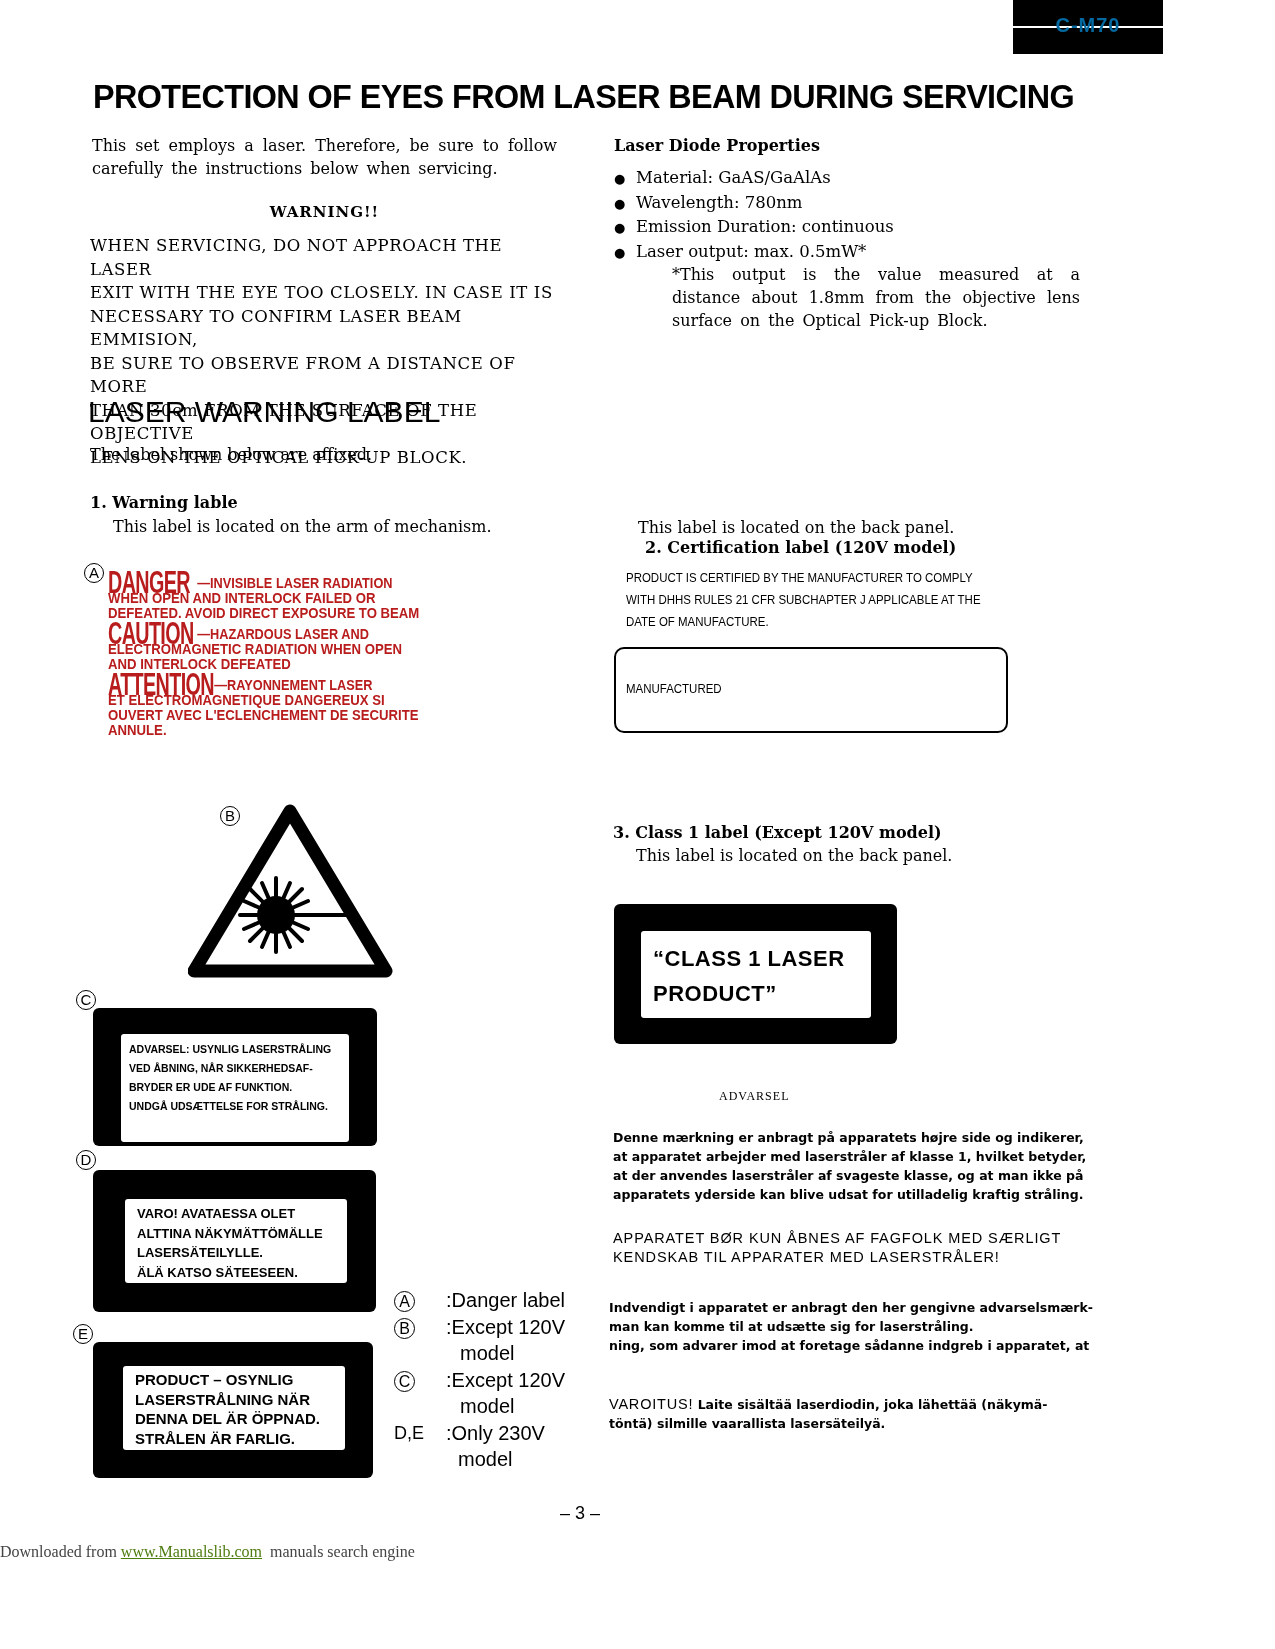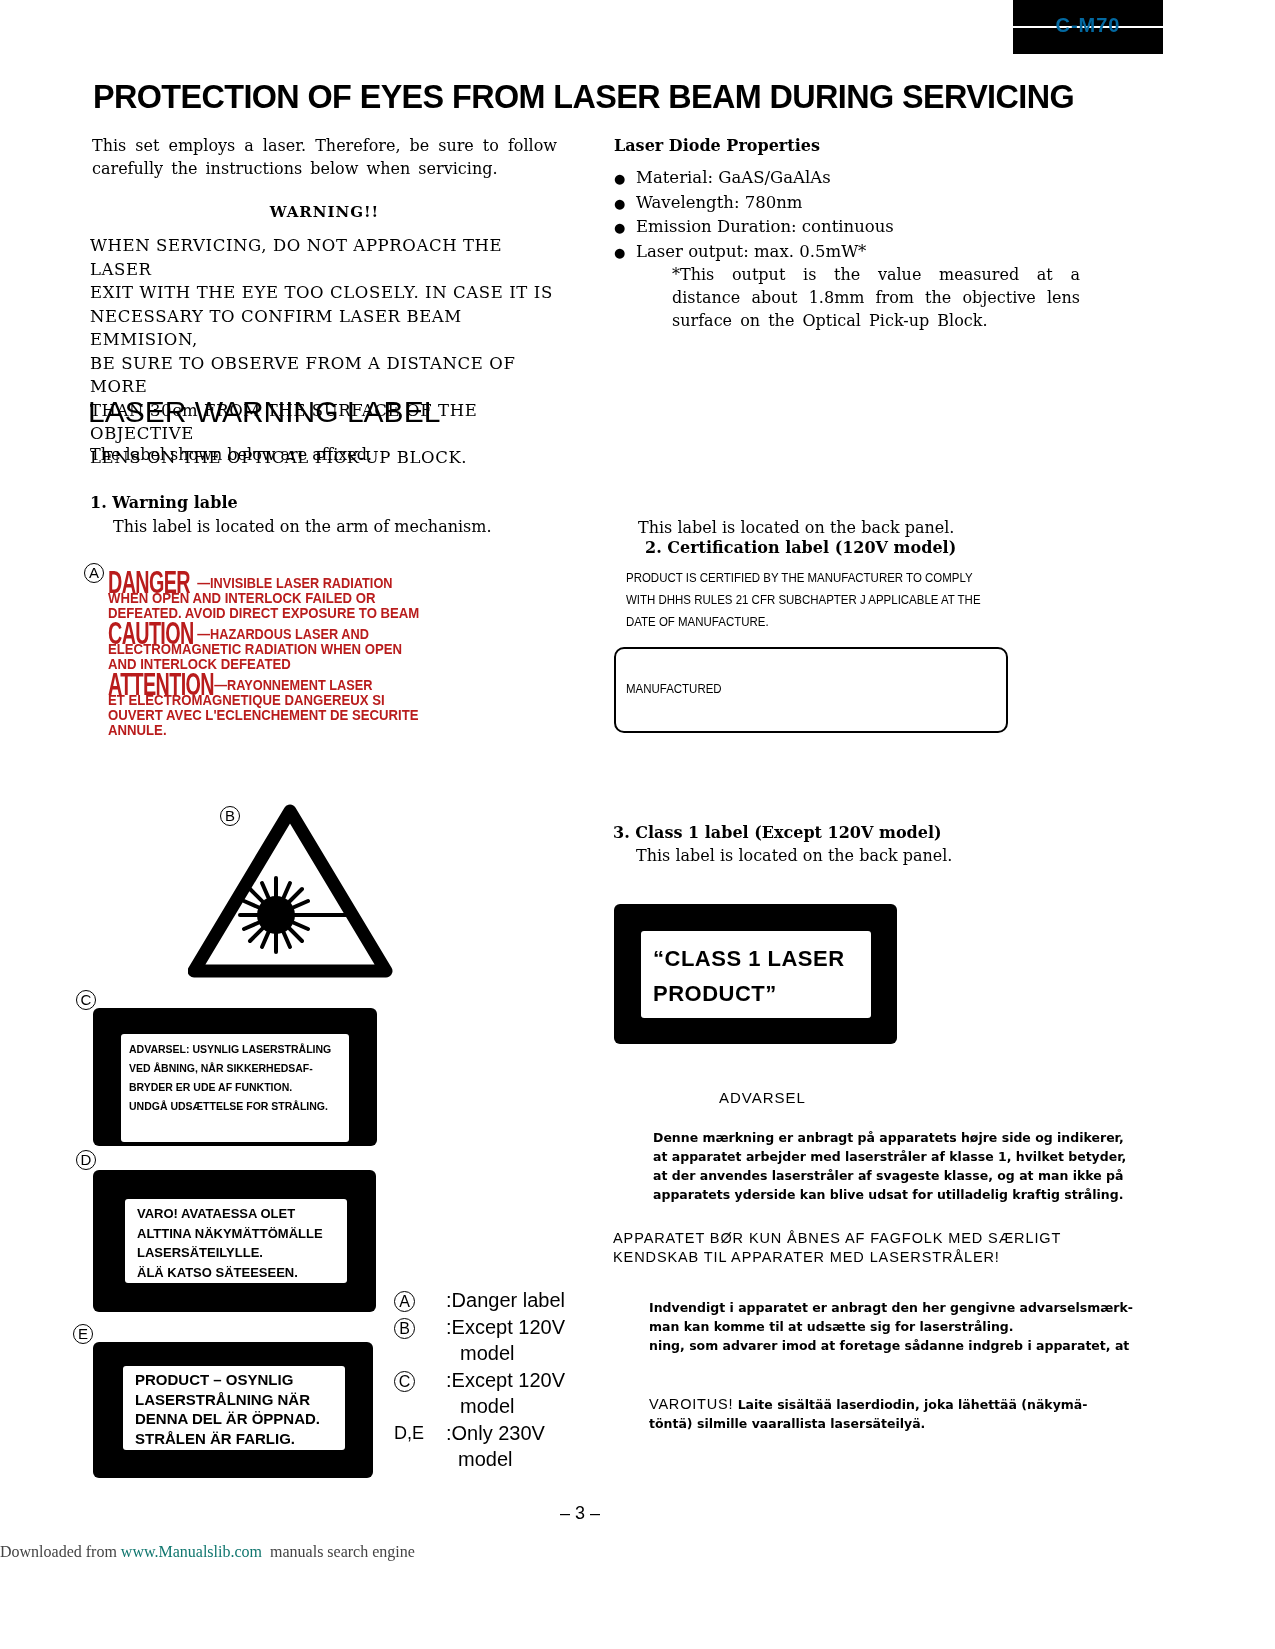--- a/index.html
+++ b/index.html
@@ -30,23 +30,23 @@
   .blackbox { background: #000; border-radius: 6px; }
   .whitebox { position: absolute; background: #fff; border-radius: 3px; font-family: "Liberation Sans", sans-serif; font-weight: bold; }
   .legend { left: 394px; top: 1287px; font-family: "Liberation Sans", sans-serif; font-size: 20px; line-height: 26.5px; }
   .legend .row { display: flex; }
   .legend .key { width: 52px; }
   .legend .c2 { display: inline-block; width: 19px; height: 19px; border: 1.5px solid #000; border-radius: 50%; text-align: center; line-height: 19px; font-size: 16px; }
   .cert-text { left: 626px; top: 567px; font-family: "Liberation Sans", sans-serif; font-size: 13.5px; line-height: 22px; transform: scaleX(0.85); transform-origin: left; white-space: nowrap; }
   .cert-box { left: 614px; top: 647px; width: 390px; height: 82px; border: 2.5px solid #000; border-radius: 10px; }
   .cert-box span { position: absolute; left: 10px; top: 32px; font-family: "Liberation Sans", sans-serif; font-size: 13.5px; transform: scaleX(0.85); transform-origin: left; }
   .sans { font-family: "Liberation Sans", sans-serif; }
-  .dk { font-family: "DejaVu Sans", sans-serif; font-size: 12.5px; line-height: 19px; font-weight: bold; margin-left: 40px; }
+  .dk { font-family: "DejaVu Sans", sans-serif; font-size: 12.5px; line-height: 19px; font-weight: bold; }
   .footer { left: 0; top: 1543px; font-family: "Liberation Serif", serif; font-size: 16px; color: #444; }
-  .footer a { color: #0f766e; }
+  .footer a { color: #4d7c0f; text-decoration: underline; }
   .pagenum { left: 560px; top: 1503px; font-family: "Liberation Sans", sans-serif; font-size: 18px; }
 </style>
 </head>
 <body>
 
 <div class="abs model-tab">
   <div class="line"></div>
   <span>C-M70</span>
 </div>
 
@@ -195,21 +195,21 @@
 <div class="abs sec-sub" style="left:636px;top:846px;">This label is located on the back panel.</div>
 <div class="abs blackbox" style="left:614px;top:904px;width:283px;height:140px;">
   <div class="whitebox" style="left:27px;top:27px;width:230px;height:87px;">
     <div style="padding:10px 0 0 12px;font-size:22px;line-height:35px;letter-spacing:0.5px;">
       <div>“CLASS 1 LASER</div>
       <div>PRODUCT”</div>
     </div>
   </div>
 </div>
 
-<div class="abs sans" style="left:719px;top:1089px;font-size:15px;letter-spacing:1px;">ADVARSEL</div>
+<div class="abs sans" style="left:719px;top:1089px;font-size:12px;letter-spacing:1px;font-family:Liberation Serif, serif;">ADVARSEL</div>
 <div class="abs dk" style="left:613px;top:1128px;font-size:12.5px;">
   <div>Denne mærkning er anbragt på apparatets højre side og indikerer,</div>
   <div>at apparatet arbejder med laserstråler af klasse 1, hvilket betyder,</div>
   <div>at der anvendes laserstråler af svageste klasse, og at man ikke på</div>
   <div>apparatets yderside kan blive udsat for utilladelig kraftig stråling.</div>
 </div>
 <div class="abs sans" style="left:613px;top:1229px;font-size:14.5px;line-height:19px;letter-spacing:0.9px;">
   <div>APPARATET BØR KUN ÅBNES AF FAGFOLK MED SÆRLIGT</div>
   <div>KENDSKAB TIL APPARATER MED LASERSTRÅLER!</div>
 </div>

